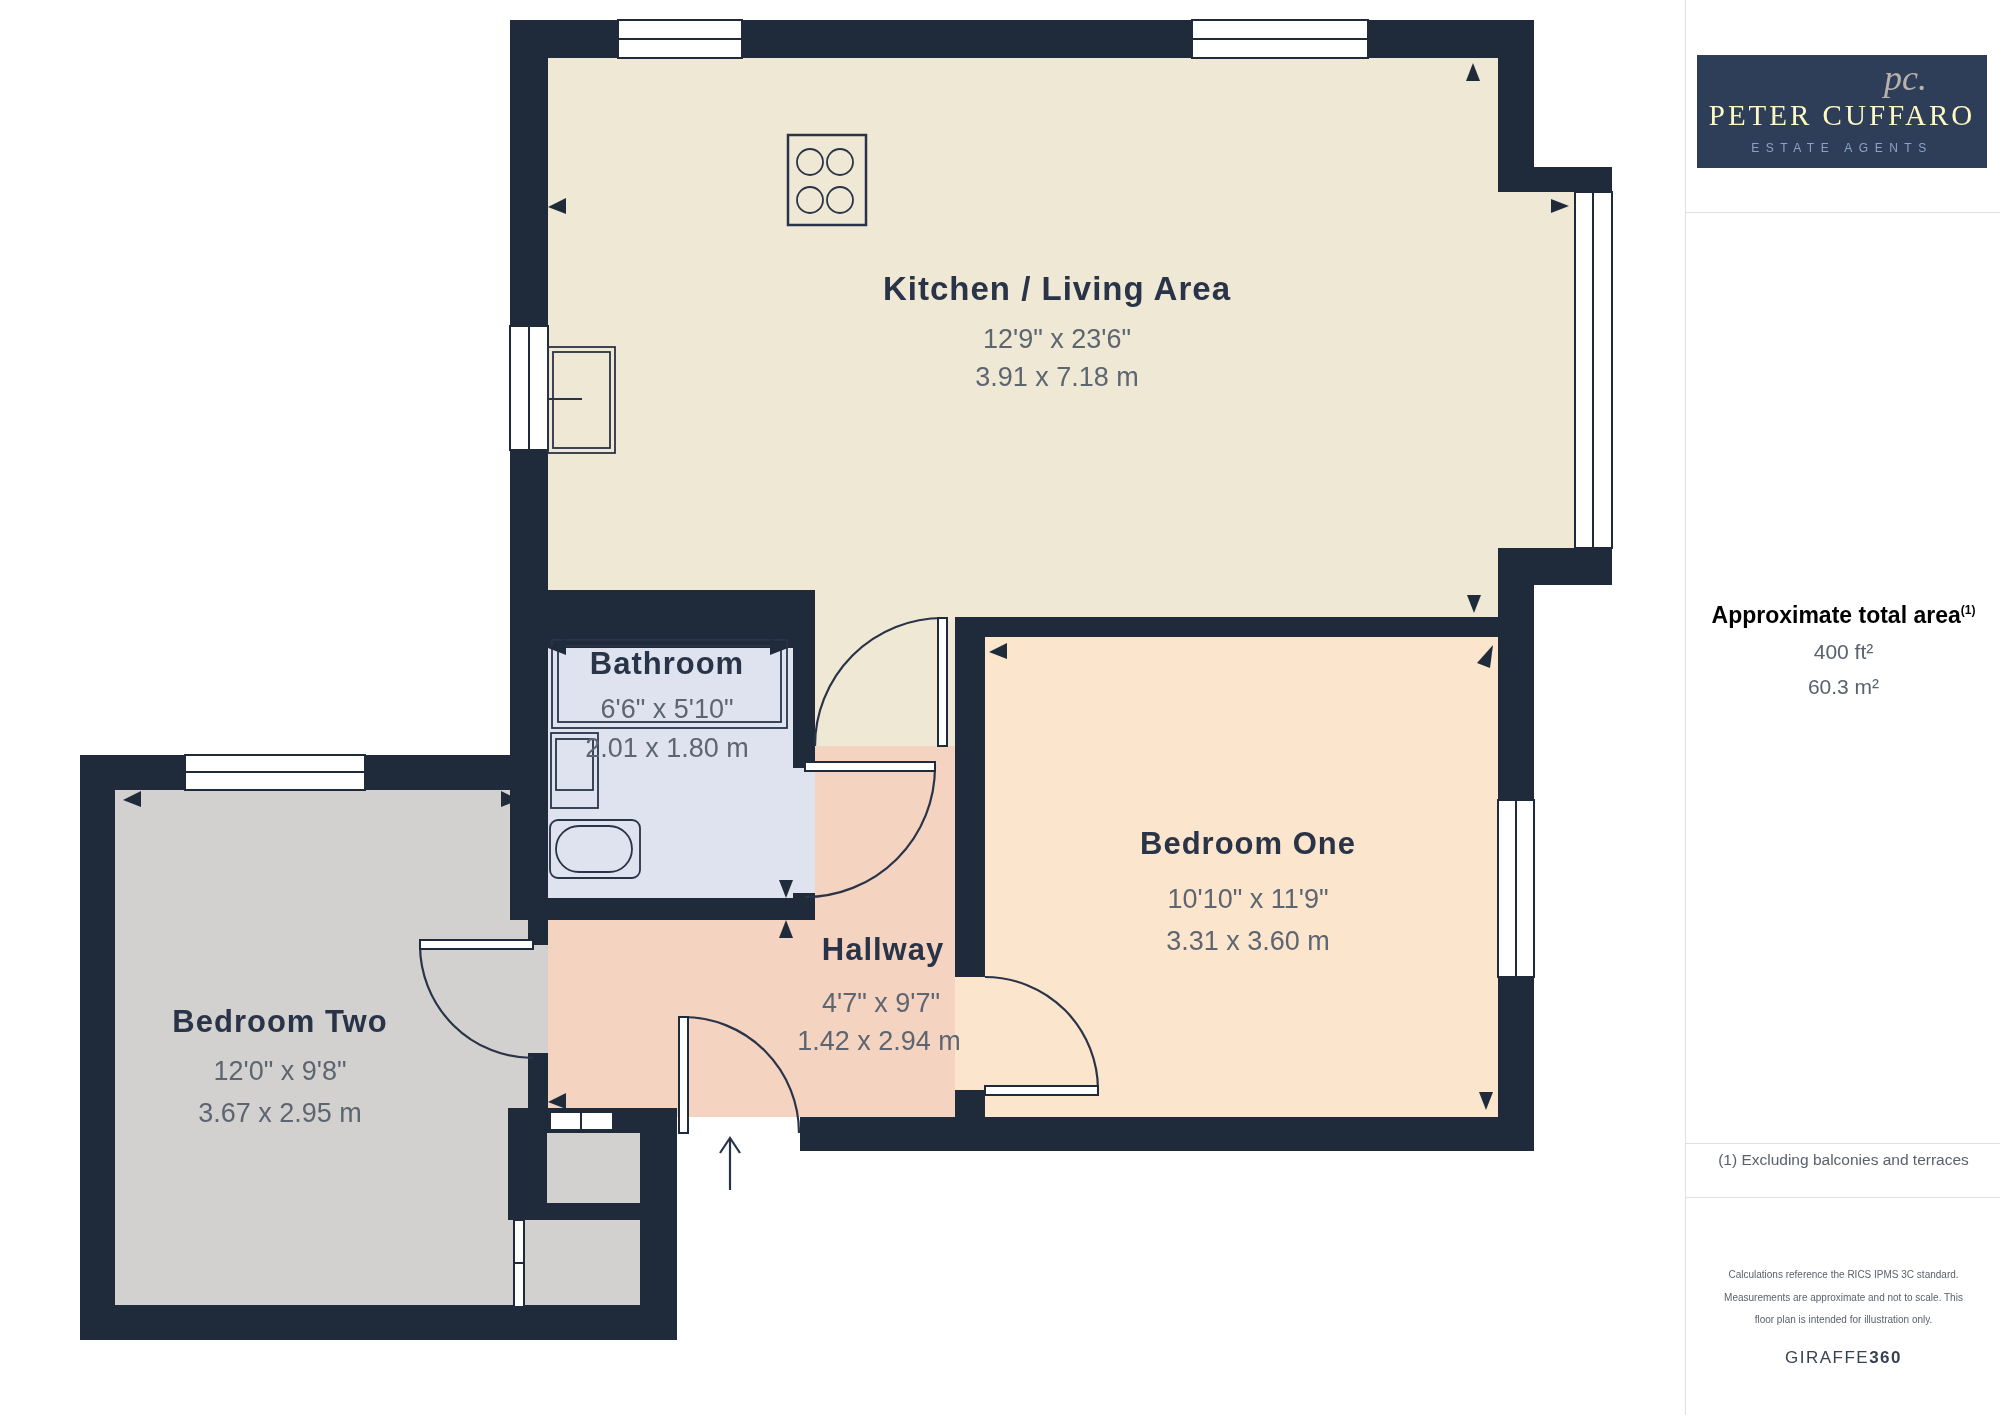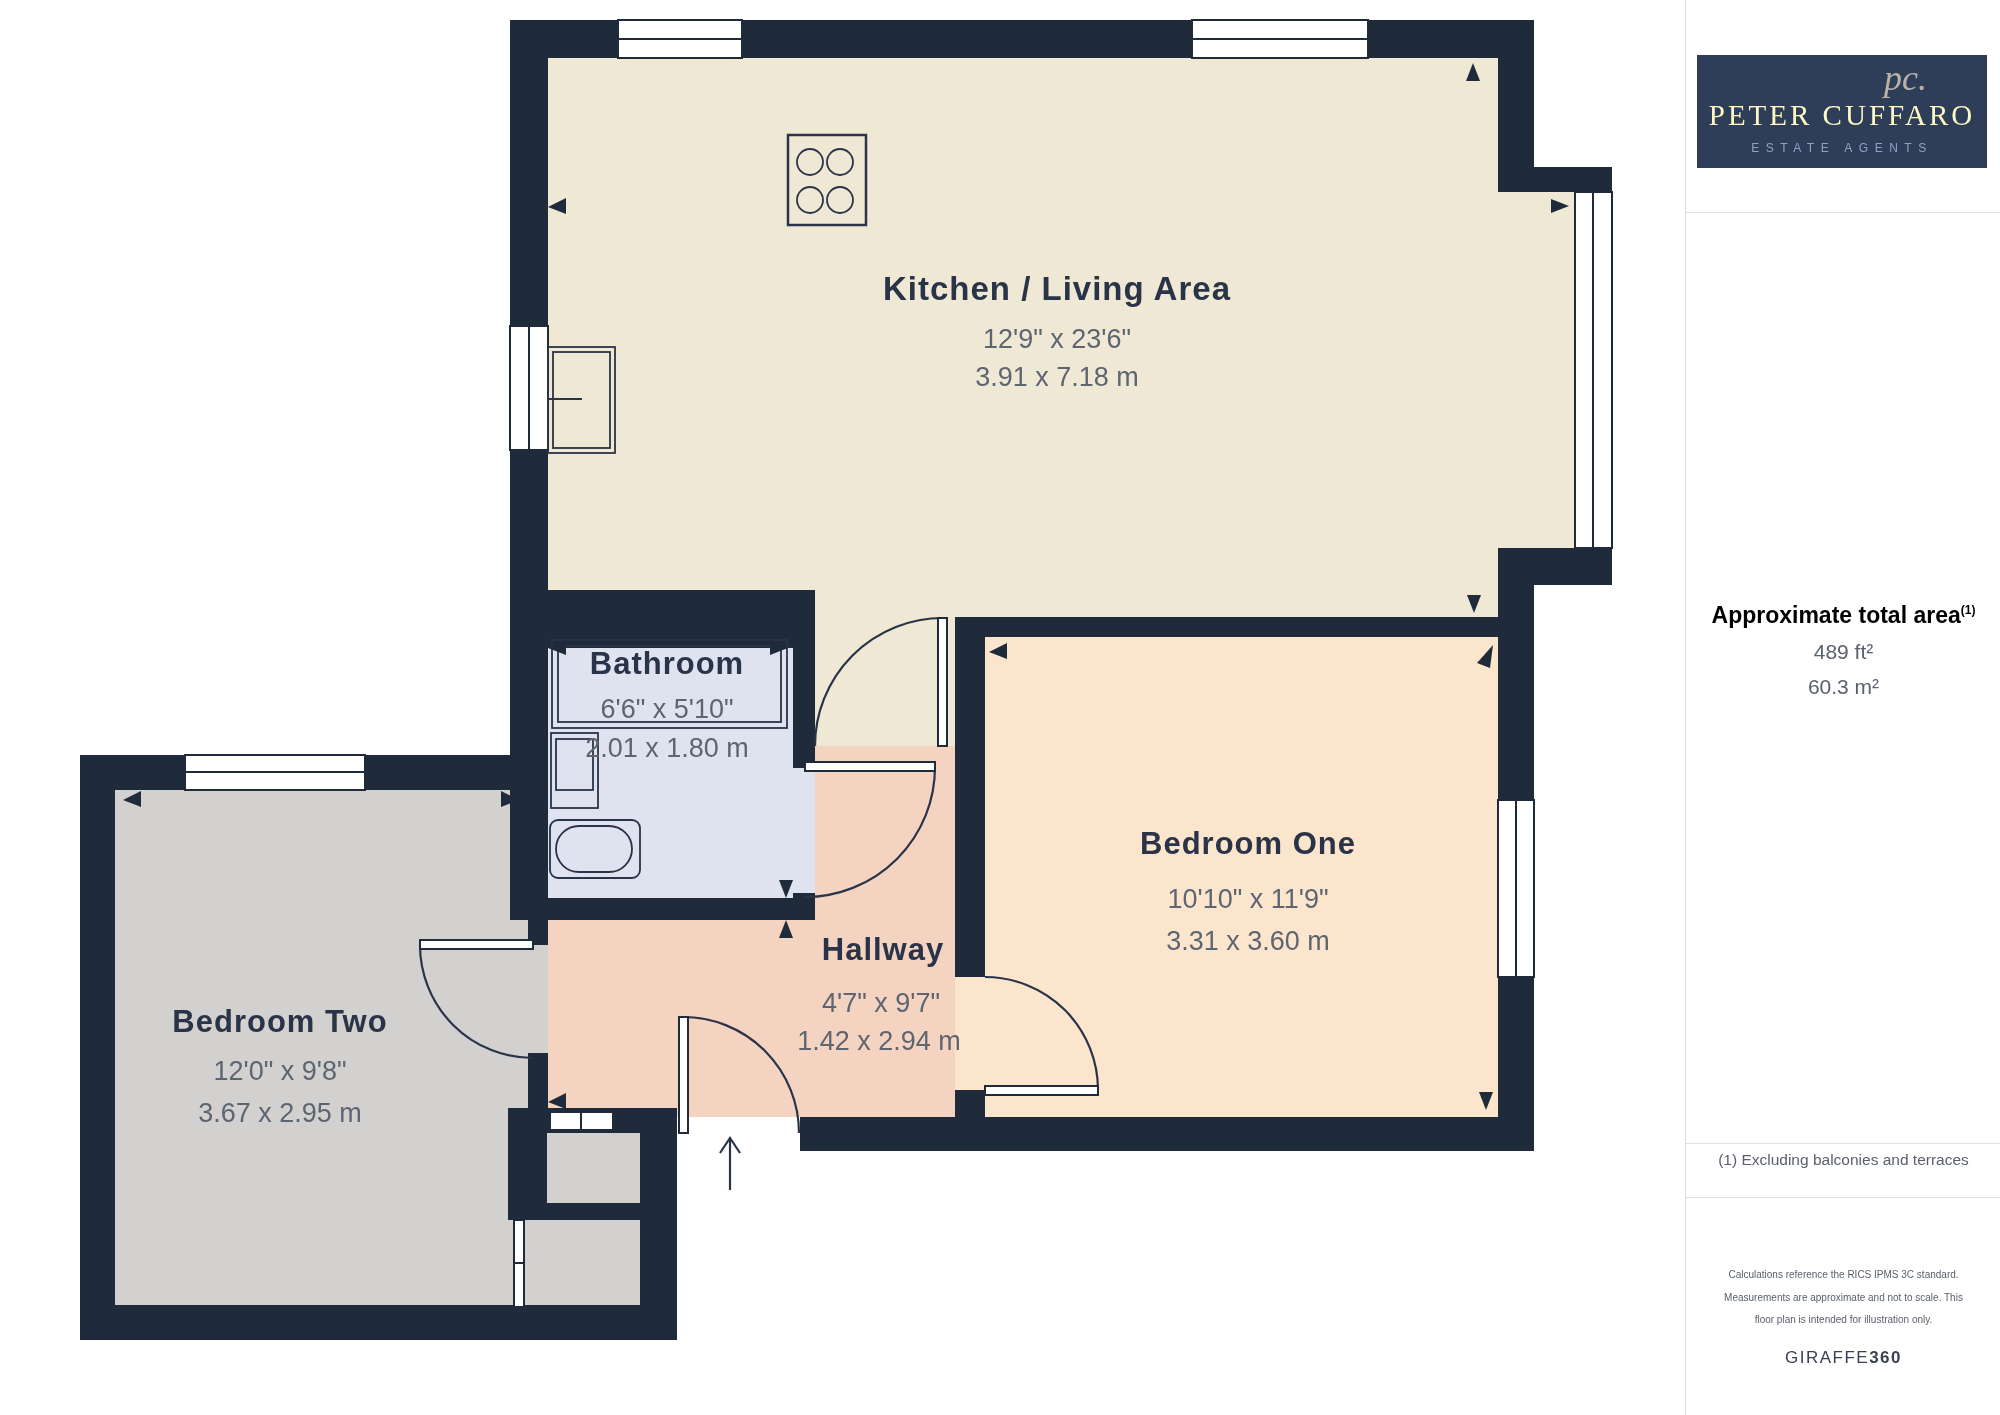--- a/index.html
+++ b/index.html
@@ -186,21 +186,21 @@
   <div class="logo-box">
     <div class="logo-monogram">pc.</div>
     <div class="logo-name">PETER CUFFARO</div>
     <div class="logo-tagline">ESTATE AGENTS</div>
   </div>
 
   <div class="h-divider" style="top:212px"></div>
 
   <div class="area-block">
     <div class="area-title"><span>Approximate total area</span><sup>(1)</sup></div>
-    <div class="area-val">489 ft²</div>
+    <div class="area-val">400 ft²</div>
     <div class="area-val">60.3 m²</div>
   </div>
 
   <div class="h-divider" style="top:1143px"></div>
   <div class="footnote">(1) Excluding balconies and terraces</div>
   <div class="h-divider" style="top:1197px"></div>
 
   <div class="disclaimer">Calculations reference the RICS IPMS 3C standard. Measurements are approximate and not to scale. This floor plan is intended for illustration only.</div>
 
   <div class="brand"><span>GIRAFFE</span><b>360</b></div>

